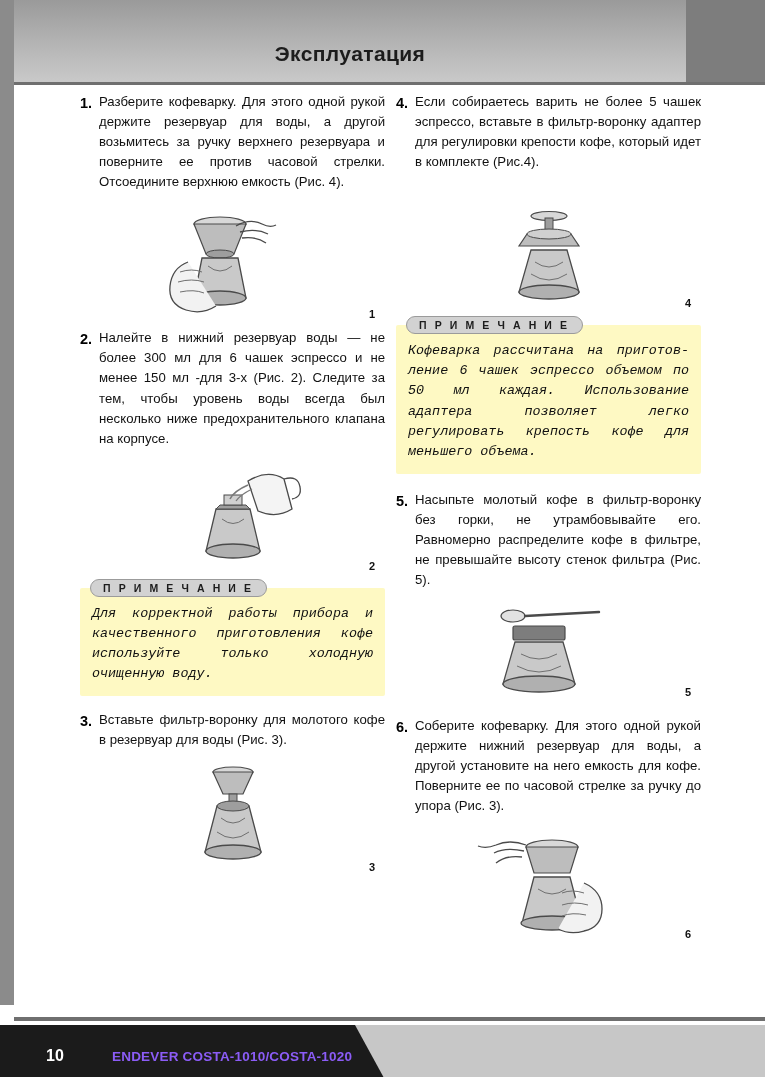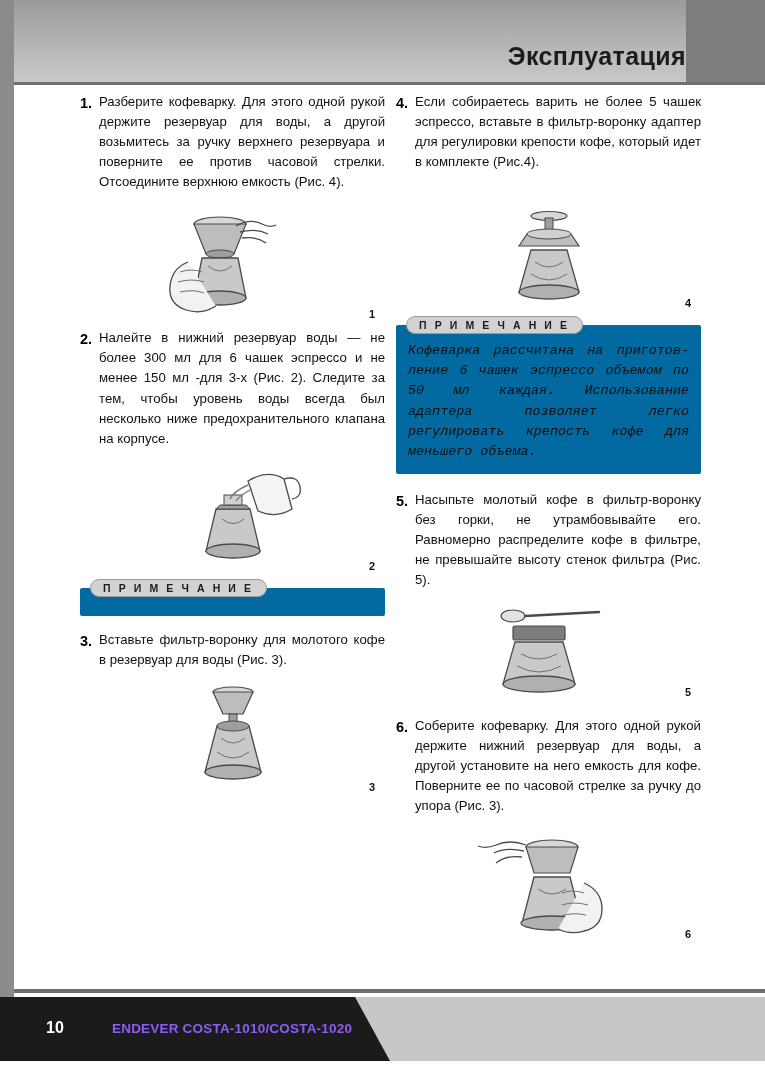--- a/index.html
+++ b/index.html
@@ -34,38 +34,38 @@
   .header-right-block {
     position: absolute;
     left: 686px; top: 0;
     width: 79px; height: 82px;
     background: #7d7d7d;
   }
   .header-title {
     position: absolute;
     left: 14px; top: 42px;
     width: 672px;
-    text-align: right;
-    font-size: 25px;
+    text-align: center;
+    font-size: 21px;
     font-weight: bold;
     color: #1c1c1c;
     letter-spacing: .4px;
   }
   .header-rule {
     position: absolute;
     left: 14px; top: 82px;
     width: 751px; height: 3px;
     background: #6f6f6f;
   }
 
   
   .footer {
     position: absolute;
     left: 0; bottom: 0;
-    width: 765px; height: 88px;
+    width: 765px; height: 60px;
   }
   .footer-bg {
     position: absolute;
     left: 0; top: 8px;
     width: 765px; height: 64px;
     background: #c7c7c7;
   }
   .footer-dark {
     position: absolute;
     left: 0; top: 8px;
@@ -122,21 +122,21 @@
     line-height: 1.52;
     text-align: justify;
     text-justify: inter-word;
     flex: 1;
     hyphens: manual;
   }
 
   
   .note {
     position: relative;
-    background: #0369a1;
+    background: #fef9c3;
     padding: 16px 12px 12px 12px;
     margin: 14px 0 8px 0;
     border-radius: 2px;
   }
   .note-label {
     position: absolute;
     left: 10px; top: -9px;
     background: #d2d2d2;
     border: 1px solid #9b9b9b;
     border-radius: 9px;
@@ -232,20 +232,21 @@
         <path d="M156 20 q14 -4 16 8 q2 10 -8 12" fill="none" stroke="#4a4a4a" stroke-width="1.3"></path>
 
         <path d="M120 26 q-14 6 -18 14" fill="none" stroke="#7a7a7a" stroke-width="1.6"></path>
         <path d="M124 30 q-12 6 -16 12" fill="none" stroke="#7a7a7a" stroke-width="1.2"></path>
       </svg>
       <div class="figure-num">2</div>
     </div>
 
     <div class="note">
       <div class="note-label">П Р И М Е Ч А Н И Е</div>
+      <div class="note-text">Для корректной работы прибора и качественного приготовления кофе используйте только холод­ную очищенную воду.</div>
     </div>
 
     <div class="step" style="margin-top:14px">
       <div class="step-num">3.</div>
       <div class="step-text">Вставьте фильтр-воронку для молото­го кофе в резервуар для воды (Рис. 3).</div>
     </div>
 
     <div class="figure">
       <svg class="figure-svg" width="200" height="115" viewBox="0 0 200 115">
 

